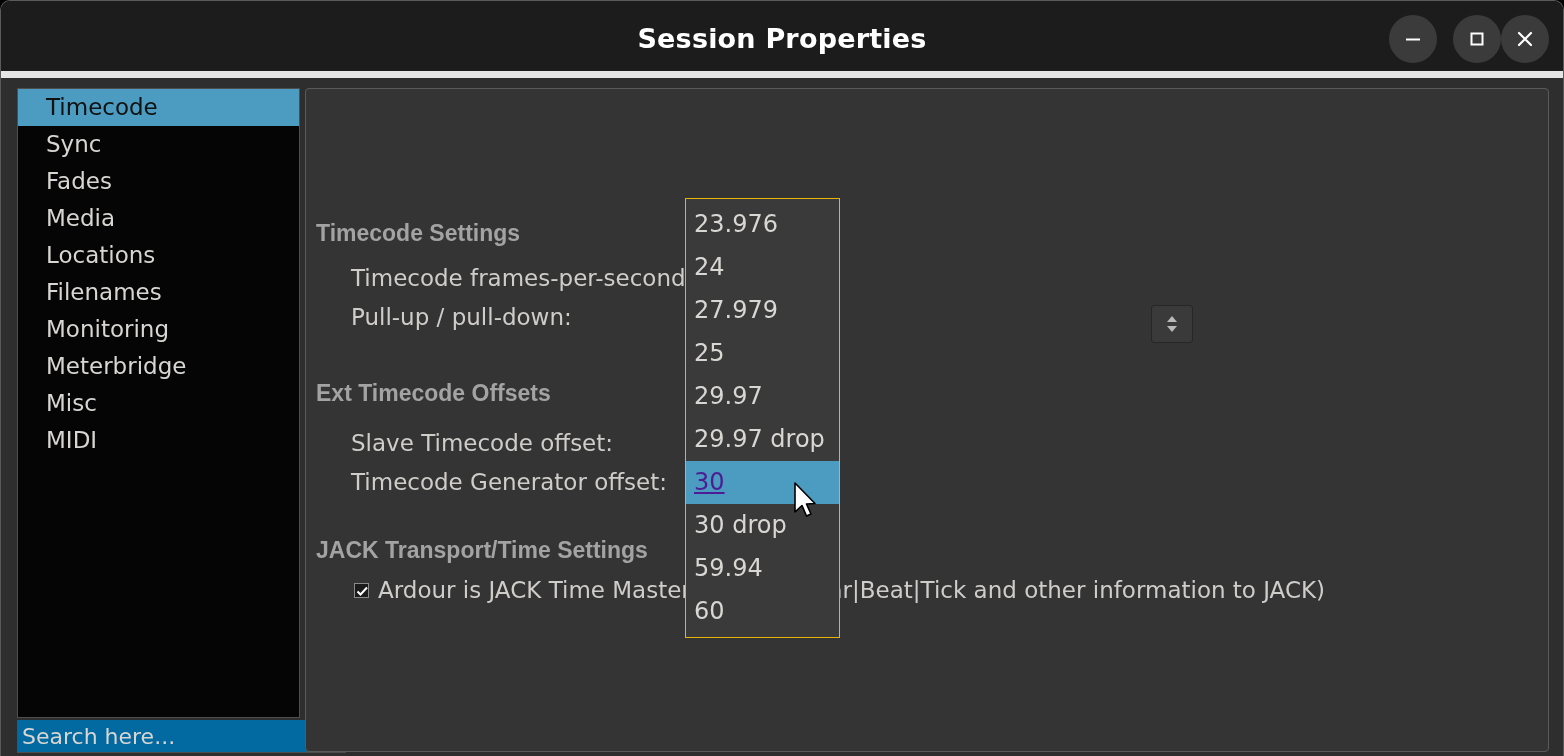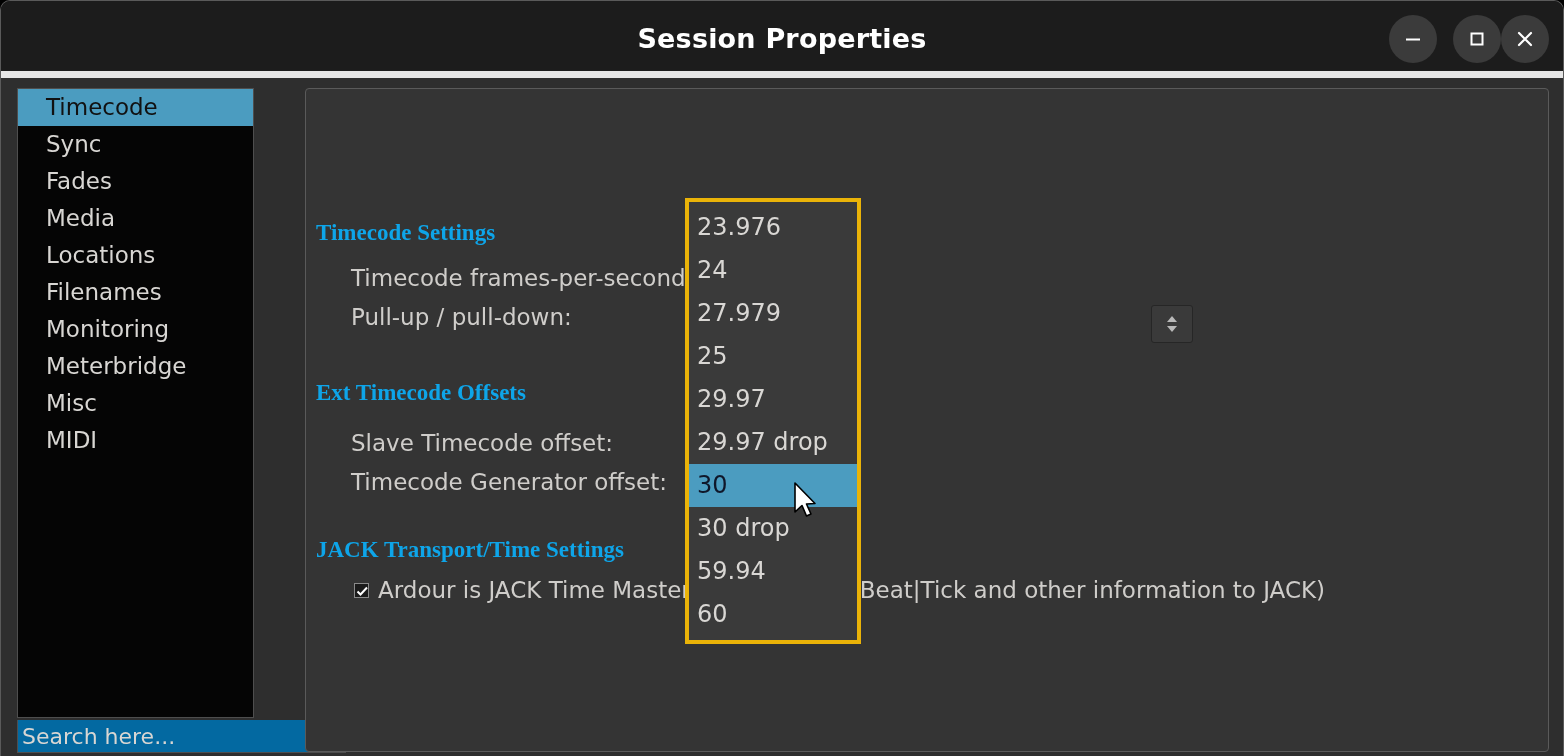--- a/index.html
+++ b/index.html
@@ -75,21 +75,21 @@
     width: 1564px;
     height: 679px;
     background: #2e2e2e;
   }
 
   
   #sidebar {
     position: absolute;
     left: 16px;
     top: 10px;
-    width: 237px;
+    width: 283px;
     height: 630px;
     background: #050505;
     border: 1px solid #4e4e4e;
     box-sizing: border-box;
     overflow: hidden;
   }
   .nav-item {
     height: 37px;
     line-height: 37px;
     padding-left: 28px;
@@ -137,25 +137,25 @@
     width: 1244px;
     height: 664px;
     background: #343434;
     border: 1px solid #5a5a5a;
     border-radius: 4px;
     box-sizing: border-box;
   }
 
   .section-title {
     position: absolute;
-    color: #0ea5e9;
+    color: #a3a3a3;
     font-size: 23px;
     font-weight: bold;
     white-space: nowrap;
-    font-family: Liberation Serif, serif;
+    font-family: Liberation Sans, sans-serif;
   }
   .field-label {
     position: absolute;
     color: #cfcdca;
     font-size: 23px;
     white-space: nowrap;
     font-family: "DejaVu Sans", sans-serif;
   }
 
   #tc-settings-title  { left: 10px;  top: 131px; }
@@ -206,40 +206,41 @@
     box-sizing: border-box;
     cursor: pointer;
   }
   #pull-spinner svg { display: block; margin: 8px auto 0; }
 
   
   #dropdown {
     position: absolute;
     left: 684px;
     top: 120px;
-    width: 176px;
+    width: 155px;
     background: #3a3a3a;
-    border: 4px solid #eab308;
+    border: 1px solid #eab308;
     box-sizing: border-box;
     padding: 4px 0;
     z-index: 50;
   }
   .dd-item {
     height: 43px;
     line-height: 43px;
     padding-left: 8px;
     color: #d9d7d4;
     font-size: 24px;
     white-space: nowrap;
     cursor: pointer;
     font-family: "DejaVu Sans", sans-serif;
   }
   .dd-item.highlighted {
     background: #4b9cc0;
-    color: #0f172a;
+    color: #4c1d95;
+    text-decoration: underline;
   }
 
   
   #cursor {
     position: absolute;
     left: 792px;
     top: 404px;
     z-index: 99;
     pointer-events: none;
   }

